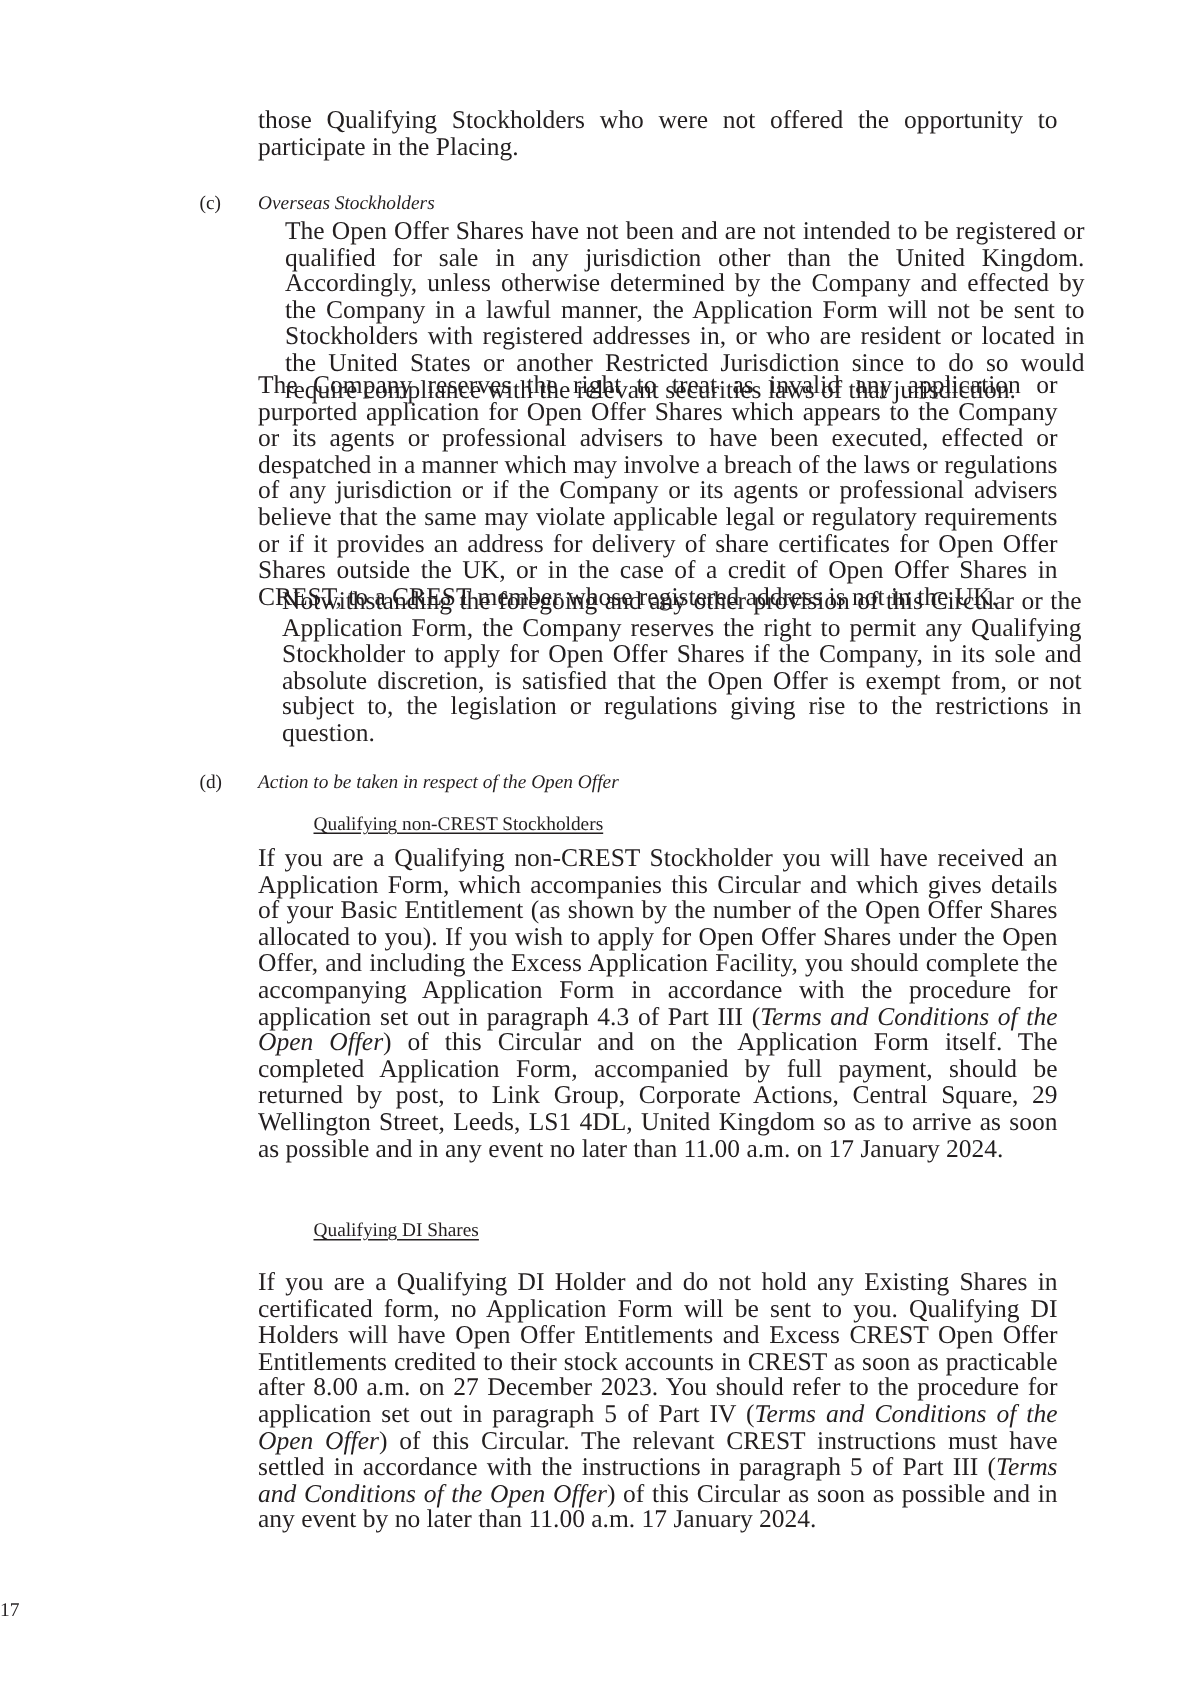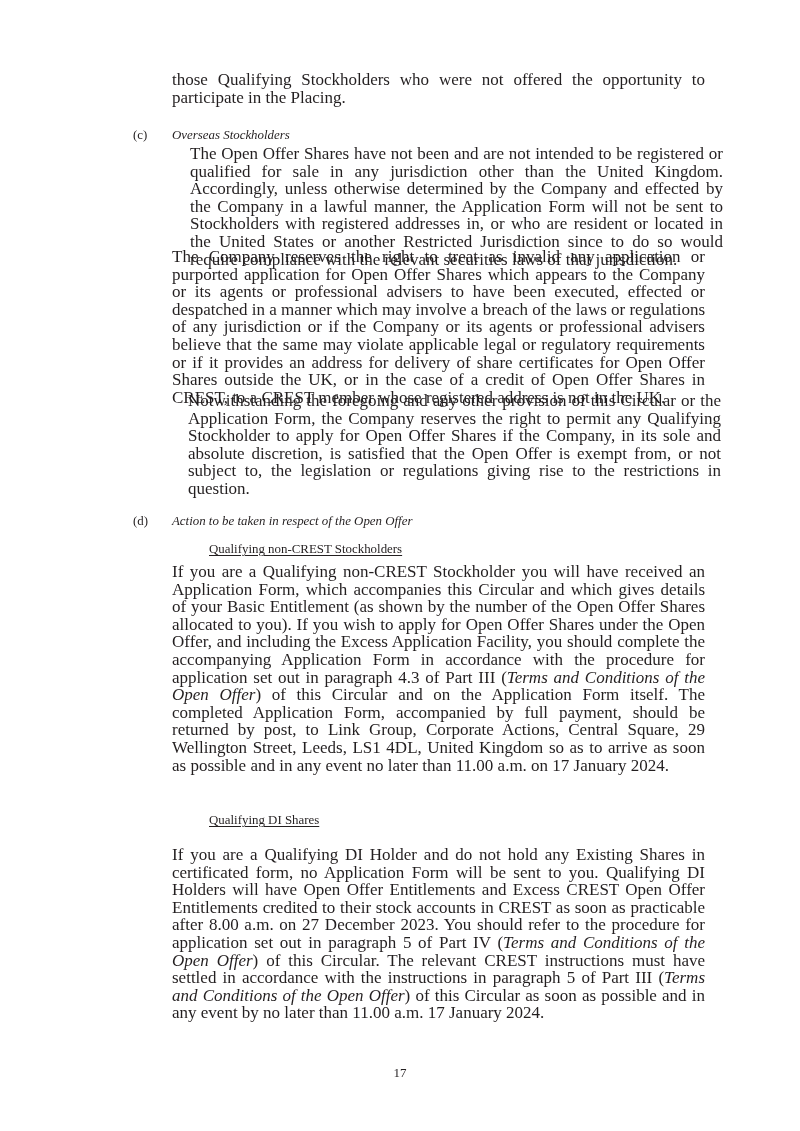--- a/index.html
+++ b/index.html
@@ -5,21 +5,21 @@
   html, body { margin: 0; padding: 0; background: #ffffff; }
   body { width: 800px; height: 1131px; position: relative; overflow: hidden;
          font-family: "Liberation Serif", "DejaVu Serif", serif; color: #231f20; }
   .page { position: absolute; left: 0; top: 0; width: 800px; height: 1131px; }
   .block { position: absolute; left: 172px; width: 533px; font-size: 17px; line-height: 17.6px;
            text-align: justify; }
   .block p { margin: 0; }
   .label { position: absolute; left: 133px; font-size: 12.9px; line-height: 17.6px; }
   .heading { position: absolute; left: 172px; font-size: 12.9px; line-height: 17.6px; font-style: italic; }
   .subhead { position: absolute; left: 172px; font-size: 12.9px; line-height: 17.6px; text-decoration: underline; text-underline-offset: 2px; margin-left: 37px; }
-  .footer { position: absolute; left: 0; width: 800px; top: 1065px; text-align: center; font-size: 13px; }
+  .footer { position: absolute; left: 0; width: 800px; top: 1065px; font-size: 13px; }
   i { }
 </style>
 </head>
 <body>
 
 <div class="page">
 
   <div class="block" style="top:71px;">
     <p>those Qualifying Stockholders who were not offered the opportunity to participate in the Placing.</p>
   </div>

